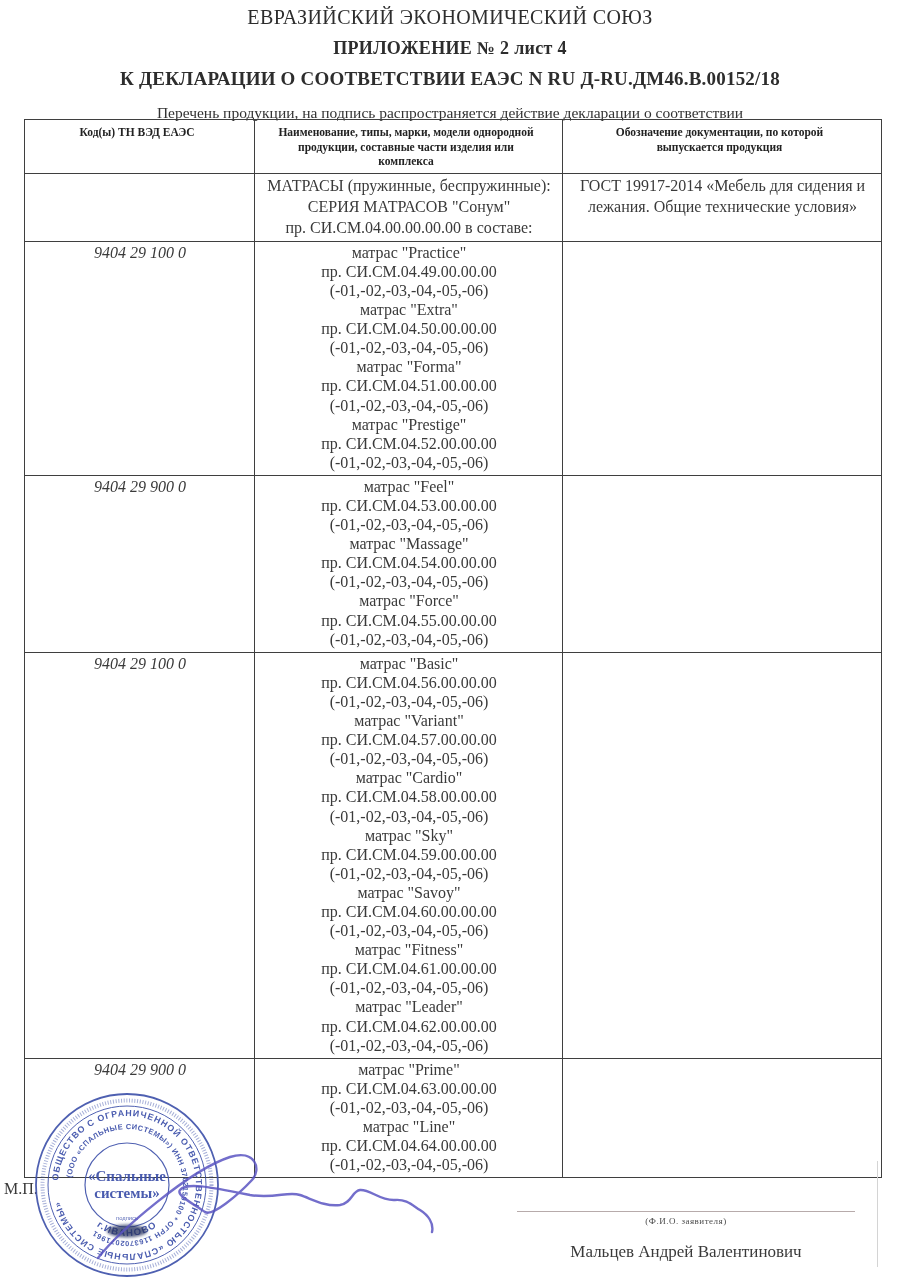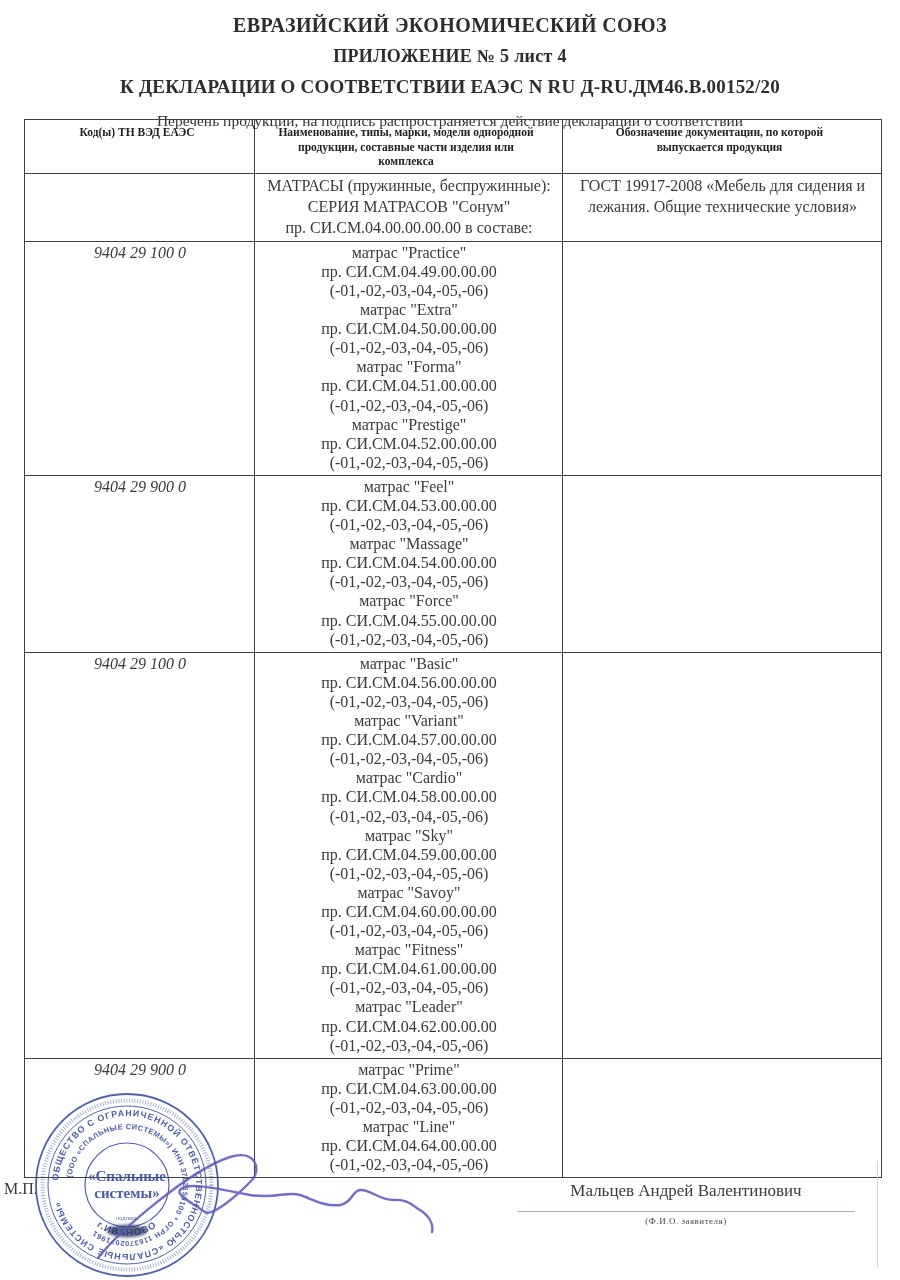--- a/index.html
+++ b/index.html
@@ -4,21 +4,21 @@
 <style>
   html,body{margin:0;padding:0;}
   body{
     width:900px;height:1280px;position:relative;overflow:hidden;
     background:#ffffff;
     font-family:"Liberation Serif","DejaVu Serif",serif;
     color:#3a3a3a;
   }
   
   .doc-header{text-align:center;color:#2d2d2d;}
-  .title1{font-size:20px;font-weight:bold;padding-top:14px;letter-spacing:.4px;}
+  .title1{font-size:20px;font-weight:normal;padding-top:6px;letter-spacing:.4px;}
   .title2{font-size:18px;font-weight:bold;margin-top:9px;letter-spacing:.3px;}
   .title3{font-size:19px;font-weight:bold;margin-top:9px;letter-spacing:.2px;}
   .subtitle{font-size:15.5px;margin-top:14px;color:#333;}
   
   table.products{
     position:absolute;left:24px;top:119px;width:857px;
     border-collapse:collapse;table-layout:fixed;
   }
   table.products th,table.products td{
     border:1px solid #3f3f3f;vertical-align:top;white-space:pre-line;text-align:center;
@@ -30,40 +30,40 @@
   }
   table.products td{
     font-size:16px;line-height:19.1px;padding:1px 5px 3px 6px;color:#3a3a3a;
   }
   td.code{font-size:15.5px;padding-left:5px;font-style:italic;}
   tr.first td{line-height:21px;}
   td.doc{font-size:16px;line-height:21.5px;}
   
   .mp-label{position:absolute;left:4px;top:1180px;font-size:16px;color:#3a3a3a;z-index:1;}
   .applicant-name{
-    position:absolute;left:517px;top:1181px;width:338px;text-align:center;
+    position:absolute;left:517px;top:1242px;width:338px;text-align:center;
     font-size:17px;color:#3a3a3a;
   }
   .sig-rule{position:absolute;left:517px;top:1211px;width:338px;height:1px;background:#b7abab;}
   .applicant-caption{
     position:absolute;left:517px;top:1216px;width:338px;text-align:center;
     font-size:9px;letter-spacing:.5px;color:#4a4a4a;
   }
   .table-edge-remnant{position:absolute;left:877px;top:1161px;width:1px;height:106px;background:#d4d4d4;}
   
   .stamp-svg{position:absolute;left:32px;top:1090px;z-index:2;}
   .signature-svg{position:absolute;left:40px;top:1125px;z-index:3;}
 </style>
 </head>
 <body>
 
 <div class="doc-header">
   <div class="title1">ЕВРАЗИЙСКИЙ ЭКОНОМИЧЕСКИЙ СОЮЗ</div>
-  <div class="title2">ПРИЛОЖЕНИЕ № 5 лист 4</div>
-  <div class="title3">К ДЕКЛАРАЦИИ О СООТВЕТСТВИИ ЕАЭС N RU Д-RU.ДМ46.В.00152/20</div>
+  <div class="title2">ПРИЛОЖЕНИЕ № 2 лист 4</div>
+  <div class="title3">К ДЕКЛАРАЦИИ О СООТВЕТСТВИИ ЕАЭС N RU Д-RU.ДМ46.В.00152/18</div>
   <div class="subtitle">Перечень продукции, на подпись распространяется действие декларации о соответствии</div>
 </div>
 
 <table class="products">
   <colgroup>
     <col style="width:230px">
       <col style="width:308px">
       <col style="width:319px">
   </colgroup>
   <thead>
@@ -75,21 +75,21 @@
       <th>Обозначение документации, по которой
 выпускается продукция</th>
     </tr>
   </thead>
   <tbody>
     <tr class="first">
       <td class="code"></td>
       <td class="product">МАТРАСЫ (пружинные, беспружинные):
 СЕРИЯ МАТРАСОВ "Сонум"
 пр. СИ.СМ.04.00.00.00.00 в составе:</td>
-      <td class="doc">ГОСТ 19917-2008 «Мебель для сидения и
+      <td class="doc">ГОСТ 19917-2014 «Мебель для сидения и
 лежания. Общие технические условия»</td>
     </tr>
     <tr>
       <td class="code">9404 29 100 0</td>
       <td class="product">матрас "Practice"
 пр. СИ.СМ.04.49.00.00.00
 (-01,-02,-03,-04,-05,-06)
 матрас "Extra"
 пр. СИ.СМ.04.50.00.00.00
 (-01,-02,-03,-04,-05,-06)

